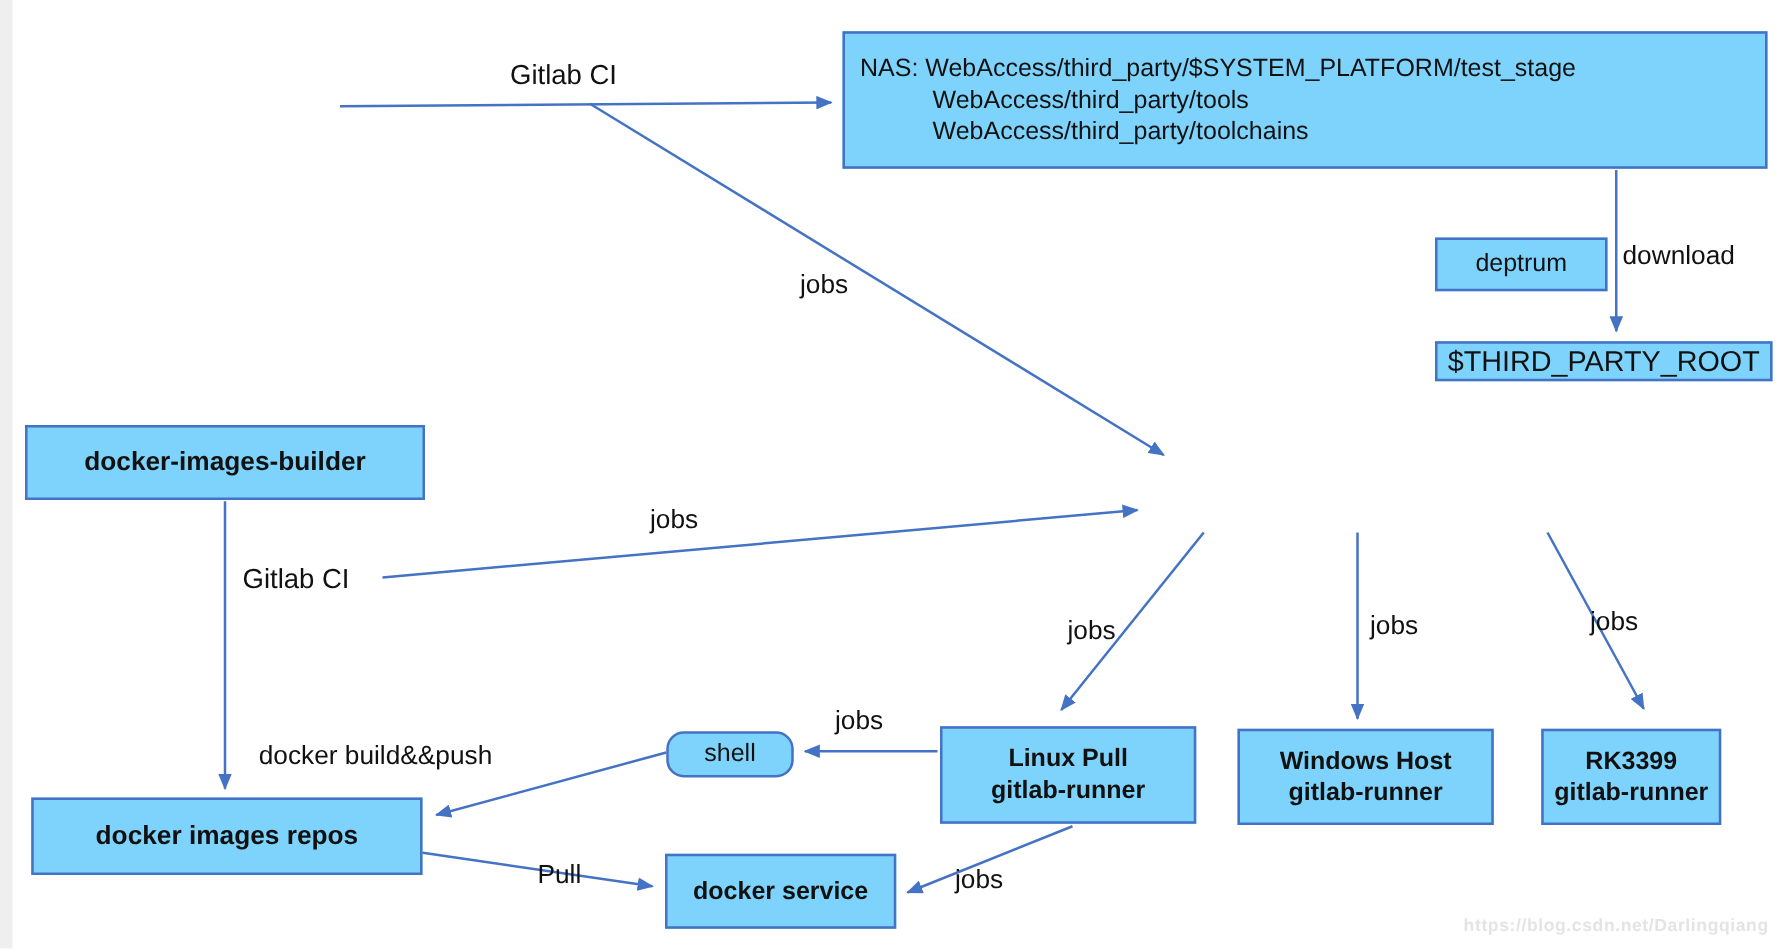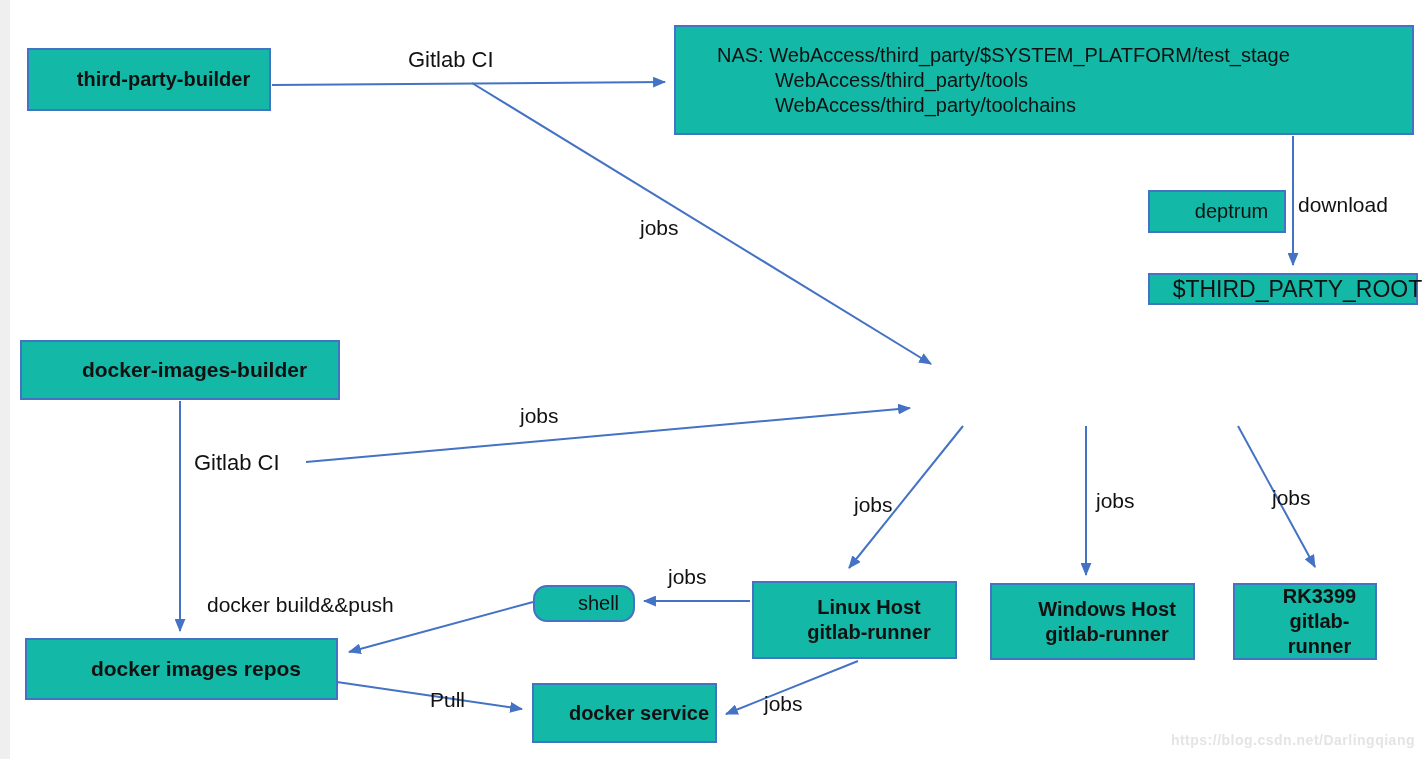--- a/index.html
+++ b/index.html
@@ -1,21 +1,21 @@
 <!DOCTYPE html>
 <html><head>
 <meta charset="utf-8">
 <style>
   html,body{margin:0;padding:0;background:#fff;}
   body{font-family:"Liberation Sans",sans-serif;color:#111;}
   .canvas{position:relative;width:1424px;height:759px;background:#ffffff;overflow:hidden;}
   .left-strip{position:absolute;left:0;top:0;width:10px;height:759px;background:#efefef;}
-  .box{position:absolute;border:2px solid #4472C4;background:#14b8a6;box-sizing:border-box;
+  .box{position:absolute;border:2px solid #4472C4;background:#7dd3fc;box-sizing:border-box;
        display:flex;flex-direction:column;align-items:center;justify-content:center;
-       font-size:20px;line-height:1.25;text-align:center;color:#111;padding-left:29px;}
+       font-size:20px;line-height:1.25;text-align:center;color:#111;}
   .bold{font-weight:bold;}
   .box.align-left{align-items:flex-start;text-align:left;}
   .edge-label{position:absolute;font-size:21px;color:#111;white-space:nowrap;}
   .edges{position:absolute;left:0;top:0;width:1424px;height:759px;pointer-events:none;}
   .edges line{stroke:#4472C4;stroke-width:2;}
   .nas-line{display:block;padding-left:12px;}
   .nas-line.indent{padding-left:70px;}
   .watermark{position:absolute;right:9px;bottom:11px;font-size:14px;color:#e4e4e4;letter-spacing:.5px;font-weight:bold;}
 </style>
 </head>
@@ -38,23 +38,20 @@
     <line x1="306" y1="462" x2="910" y2="408" marker-end="url(#arrow)"></line>
     <line x1="963" y1="426" x2="849" y2="568" marker-end="url(#arrow)"></line>
     <line x1="1086" y1="426" x2="1086" y2="575" marker-end="url(#arrow)"></line>
     <line x1="1238" y1="426" x2="1315" y2="567" marker-end="url(#arrow)"></line>
     <line x1="750" y1="601" x2="644" y2="601" marker-end="url(#arrow)"></line>
     <line x1="533" y1="602" x2="349" y2="652" marker-end="url(#arrow)"></line>
     <line x1="330" y1="681" x2="522" y2="709" marker-end="url(#arrow)"></line>
     <line x1="858" y1="661" x2="726" y2="714" marker-end="url(#arrow)"></line>
   </svg>
 
-  <div class="box bold" style="left:27px;top:48px;width:244px;height:63px;">
-    <span>third-party-builder</span>
-  </div>
 
   <div class="box align-left" style="left:674px;top:25px;width:740px;height:110px;justify-content:center;">
     <span class="nas-line">NAS: WebAccess/third_party/$SYSTEM_PLATFORM/test_stage</span>
     <span class="nas-line indent">WebAccess/third_party/tools</span>
     <span class="nas-line indent">WebAccess/third_party/toolchains</span>
   </div>
 
   <div class="box" style="left:1148px;top:190px;width:138px;height:43px;">
     <span>deptrum</span>
   </div>
@@ -66,21 +63,21 @@
 
   <div class="box bold" style="left:20px;top:340px;width:320px;height:60px;font-size:21px;">
     <span>docker-images-builder</span>
   </div>
 
   <div class="box" style="left:533px;top:585px;width:102px;height:37px;border-radius:14px;">
     <span>shell</span>
   </div>
 
   <div class="box bold" style="left:752px;top:581px;width:205px;height:78px;">
-    <span>Linux Host</span>
+    <span>Linux Pull</span>
     <span>gitlab-runner</span>
   </div>
 
   <div class="box bold" style="left:990px;top:583px;width:205px;height:77px;">
     <span>Windows Host</span>
     <span>gitlab-runner</span>
   </div>
 
   <div class="box bold" style="left:1233px;top:583px;width:144px;height:77px;">
     <span>RK3399</span>

